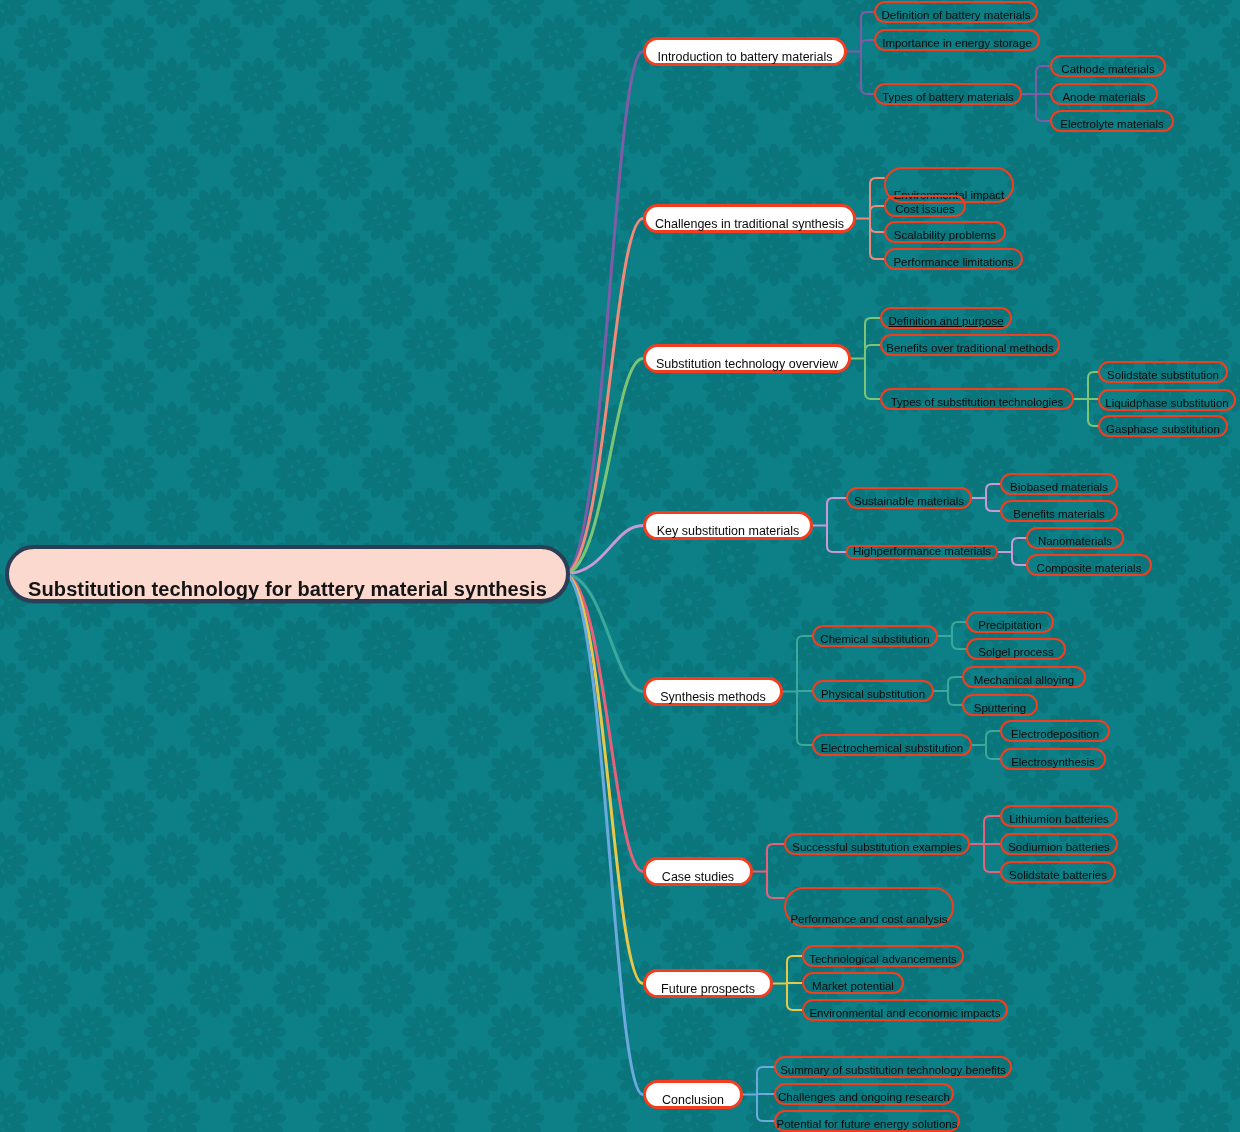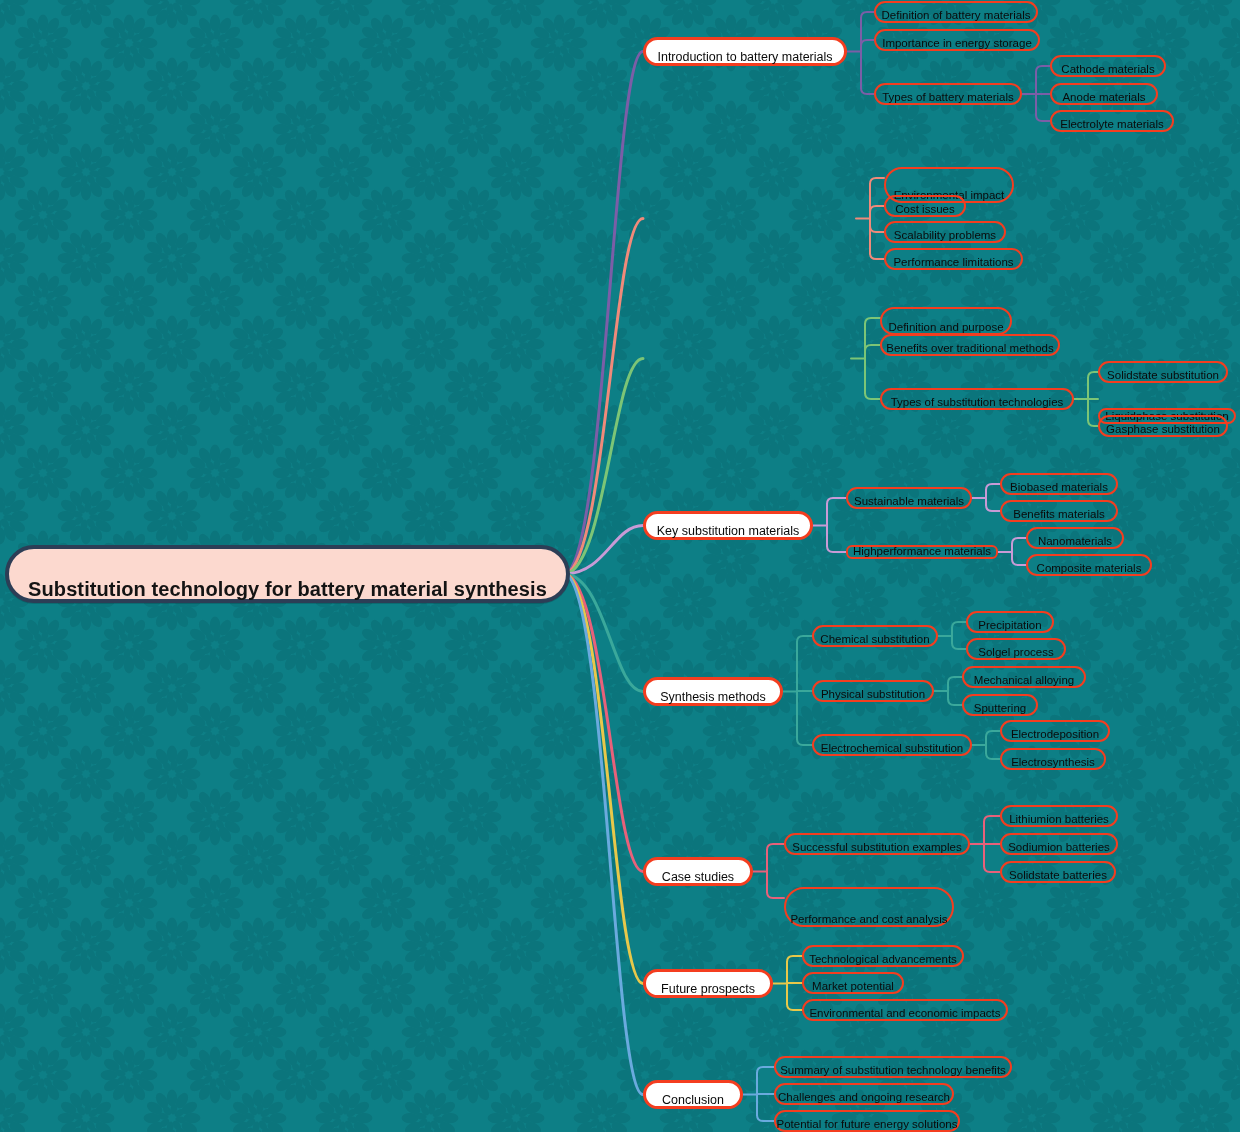--- a/index.html
+++ b/index.html
@@ -289,45 +289,51 @@
       </div>
       <div class="node node-l3" style="left: 1050px; top: 55px; width: 116px; height: 22px;">
         <span class="node-label">Cathode materials</span>
       </div>
       <div class="node node-l3" style="left: 1050px; top: 83px; width: 108px; height: 22px;">
         <span class="node-label">Anode materials</span>
       </div>
       <div class="node node-l3" style="left: 1050px; top: 110px; width: 124px; height: 22px;">
         <span class="node-label">Electrolyte materials</span>
       </div>
+      <div class="node node-l1" style="left: 643px; top: 204px; width: 213px; height: 29px;">
+        <span class="node-label">Challenges in traditional synthesis</span>
+      </div>
       <div class="node node-l2" style="left: 884px; top: 167px; width: 130px; height: 36px;">
         <span class="node-label">Environmental impact</span>
       </div>
       <div class="node node-l2" style="left: 884px; top: 195px; width: 82px; height: 22px;">
         <span class="node-label">Cost issues</span>
       </div>
       <div class="node node-l2" style="left: 884px; top: 221px; width: 122px; height: 22px;">
         <span class="node-label">Scalability problems</span>
       </div>
       <div class="node node-l2" style="left: 884px; top: 248px; width: 139px; height: 22px;">
         <span class="node-label">Performance limitations</span>
       </div>
-      <div class="node node-l2" style="left: 880px; top: 307px; width: 132px; height: 28px;">
+      <div class="node node-l1" style="left: 643px; top: 344px; width: 208px; height: 29px;">
+        <span class="node-label">Substitution technology overview</span>
+      </div>
+      <div class="node node-l2" style="left: 880px; top: 307px; width: 132px; height: 22px; text-decoration: underline;">
         <span class="node-label">Definition and purpose</span>
       </div>
       <div class="node node-l2" style="left: 880px; top: 334px; width: 180px; height: 22px;">
         <span class="node-label">Benefits over traditional methods</span>
       </div>
       <div class="node node-l2" style="left: 880px; top: 388px; width: 194px; height: 22px;">
         <span class="node-label">Types of substitution technologies</span>
       </div>
       <div class="node node-l3" style="left: 1098px; top: 361px; width: 130px; height: 22px;">
         <span class="node-label">Solidstate substitution</span>
       </div>
-      <div class="node node-l3" style="left: 1098px; top: 408px; width: 138px; height: 16px;">
+      <div class="node node-l3" style="left: 1098px; top: 389px; width: 138px; height: 22px;">
         <span class="node-label">Liquidphase substitution</span>
       </div>
       <div class="node node-l3" style="left: 1098px; top: 415px; width: 130px; height: 22px;">
         <span class="node-label">Gasphase substitution</span>
       </div>
       <div class="node node-l1" style="left: 643px; top: 511px; width: 170px; height: 29px;">
         <span class="node-label">Key substitution materials</span>
       </div>
       <div class="node node-l2" style="left: 846px; top: 487px; width: 126px; height: 22px;">
         <span class="node-label">Sustainable materials</span>

